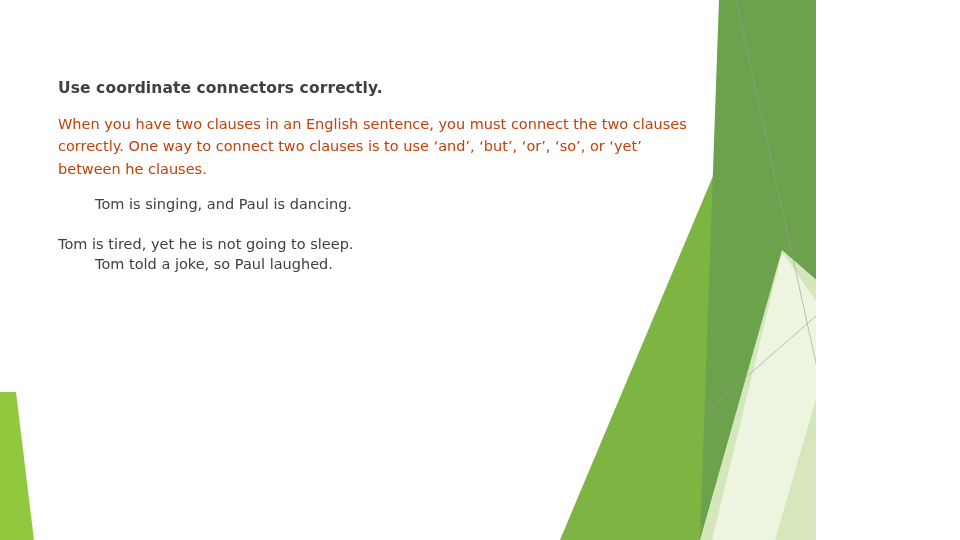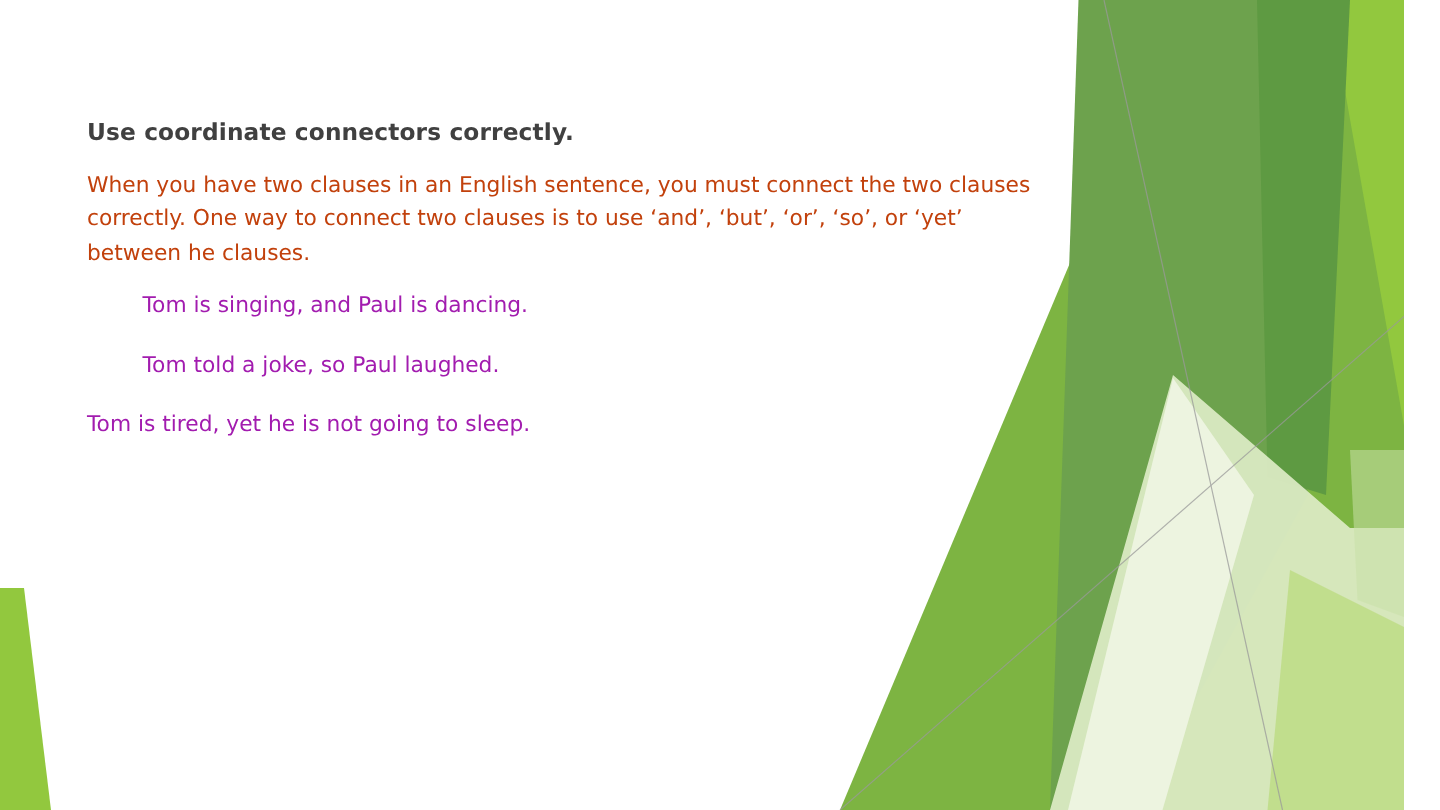--- a/index.html
+++ b/index.html
@@ -7,21 +7,21 @@
     margin: 0;
     padding: 0;
     background: #ffffff;
   }
   body {
     font-family: "DejaVu Sans", "Liberation Sans", sans-serif;
   }
 
   #slide {
     position: relative;
-    width: 936px;
+    width: 816px;
     height: 540px;
     overflow: hidden;
     background: #ffffff;
   }
 
   
   #facet-decoration {
     position: absolute;
     inset: 0;
     width: 960px;
@@ -57,21 +57,21 @@
   }
 
   .example-list {
     list-style: none;
     margin: 14px 0 0 0;
     padding: 0;
   }
 
   .example-item {
     font-size: 14.5px;
-    color: #a21caf;
+    color: #404040;
     line-height: 1.4;
     margin: 0 0 19px 0;
     padding-left: 37px;
   }
 
   .example-item.no-indent {
     padding-left: 0;
     margin-bottom: 0;
   }
 </style>
@@ -112,19 +112,19 @@
   </svg>
 
   <div id="content">
 
     <p class="heading">Use coordinate connectors correctly.</p>
 
     <p class="paragraph">When you have two clauses in an English sentence, you must connect the two clauses correctly. One way to connect two clauses is to use ‘and’, ‘but’, ‘or’, ‘so’, or ‘yet’ between he clauses.</p>
 
     <ul class="example-list">
       <li class="example-item">Tom is singing, and Paul is dancing.</li>
+      <li class="example-item no-indent">Tom is tired, yet he is not going to sleep.</li>
       <li class="example-item">Tom told a joke, so Paul laughed.</li>
-      <li class="example-item no-indent">Tom is tired, yet he is not going to sleep.</li>
     </ul>
 
   </div>
 
 </div>
 
 </body></html>

